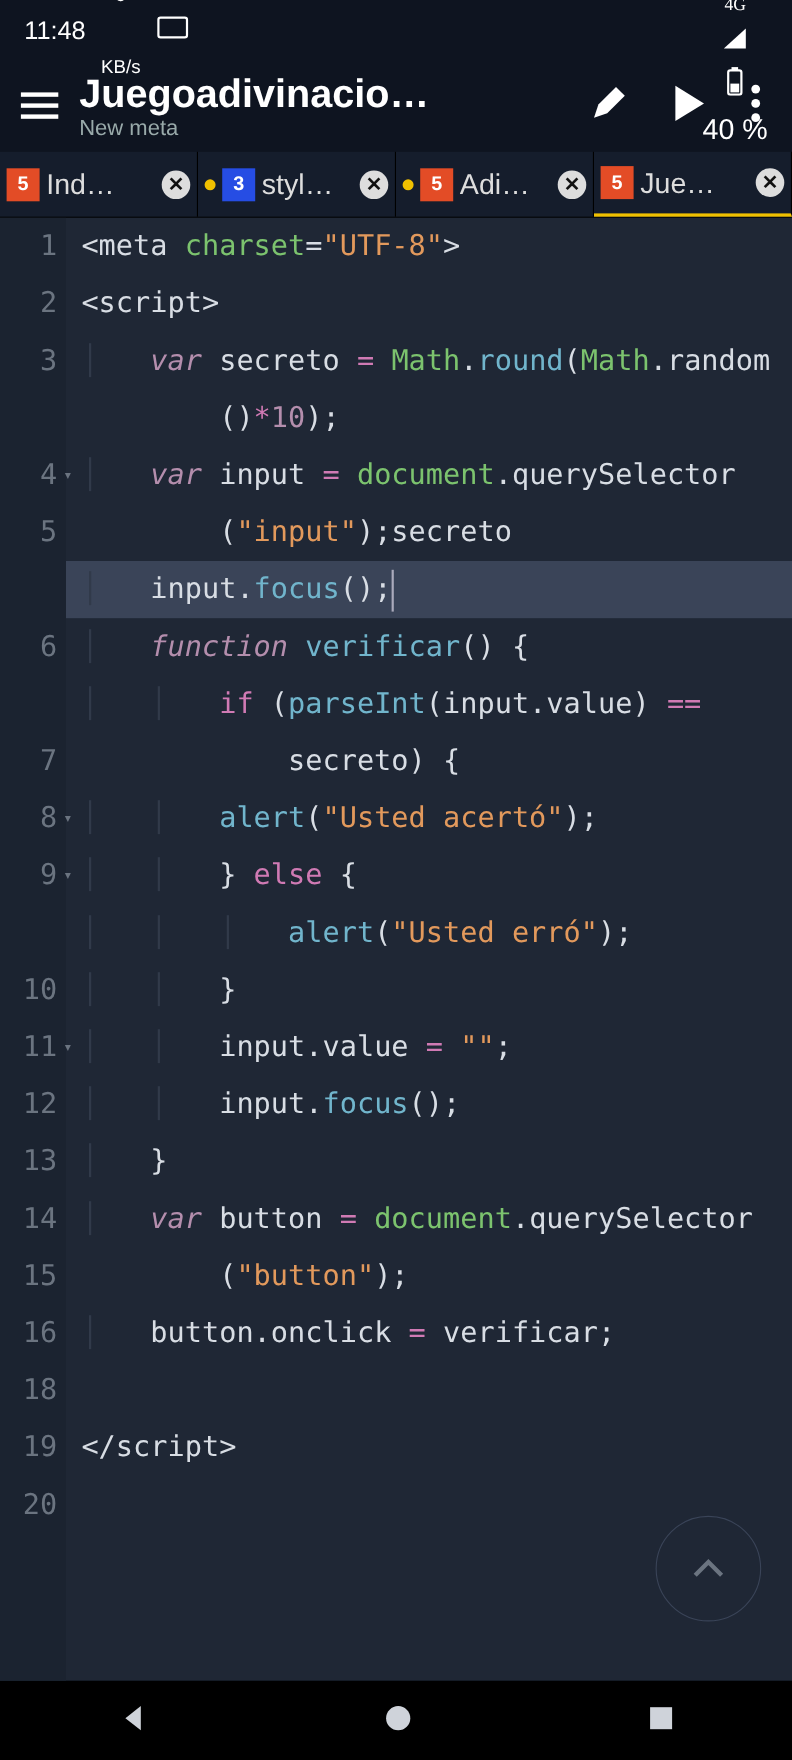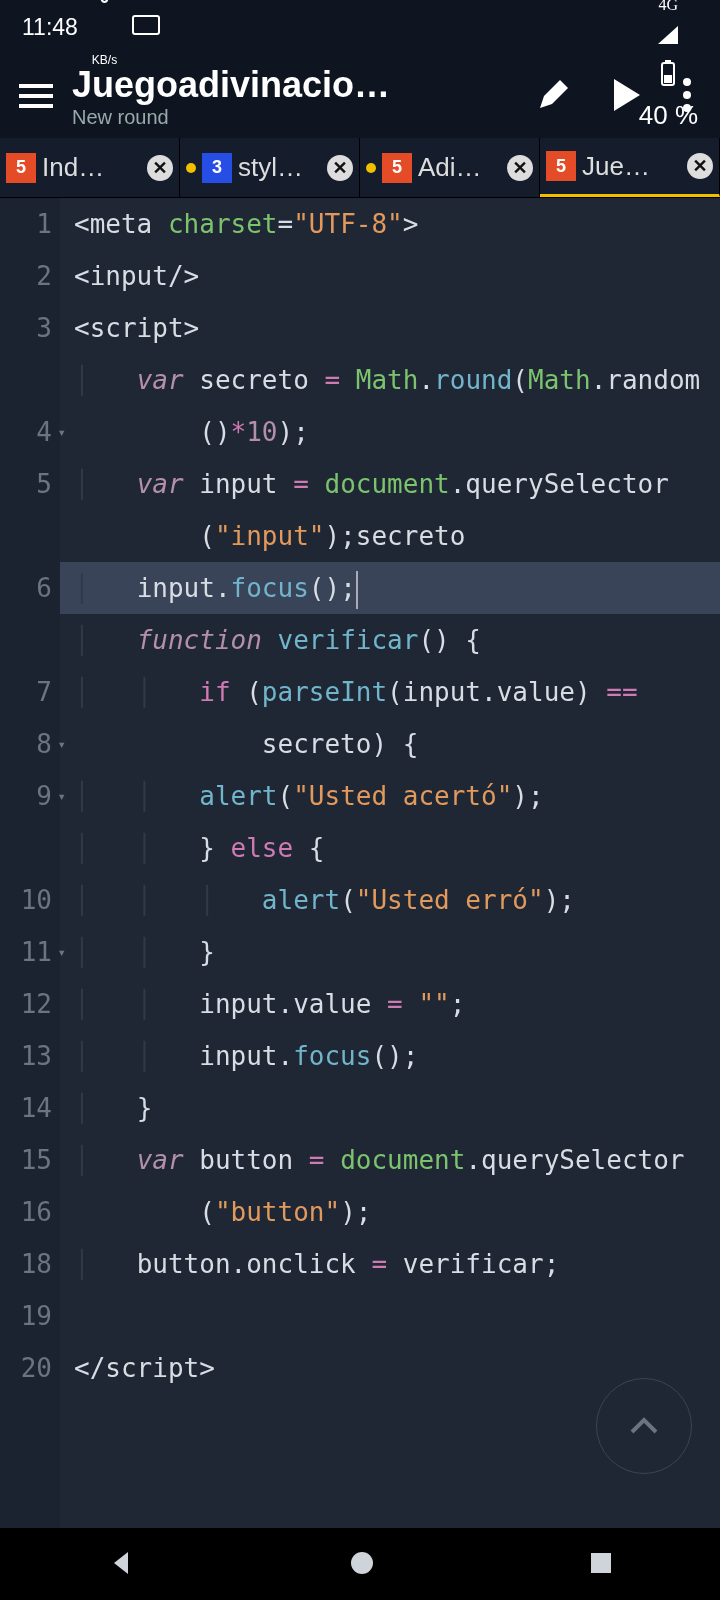--- a/index.html
+++ b/index.html
@@ -4,21 +4,21 @@
 <style>
   * { margin:0; padding:0; box-sizing:border-box; }
   html,body { width:720px; height:1600px; background:#0e1420; font-family:monospace; overflow:hidden; }
 
   
   .status-bar { height:54px; display:flex; align-items:center; justify-content:space-between; padding:0 22px; color:#fff; font-family:sans-serif; }
   .status-left { display:flex; align-items:center; gap:14px; }
   .status-time { font-size:23px; font-weight:500; }
   .status-kbs { display:flex; flex-direction:column; align-items:center; line-height:1; }
   .status-kbs .n0 { font-size:18px; font-weight:600; }
-  .status-kbs .kbs { font-size:12px;margin-top:48px; }
+  .status-kbs .kbs { font-size:17px;margin-top:48px; }
   .status-right { display:flex; align-items:center; gap:10px;flex-direction:column; }
   .status-battery { font-size:26px; font-weight:500; }
 
   
   .toolbar { height:84px; display:flex; align-items:center; padding:0 18px 0 8px; }
   .hamburger { width:56px; display:flex; flex-direction:column; gap:6px; align-items:center; justify-content:center; }
   .hamburger span { width:34px; height:4px; background:#fff; }
   .title-block { flex:1; margin-left:8px; overflow:hidden; }
   .title { color:#fff; font-size:36px; font-weight:700; font-family:sans-serif; white-space:nowrap; overflow:hidden; text-overflow:ellipsis; }
   .subtitle { color:#9aa; font-size:20px; font-family:sans-serif; }
@@ -96,21 +96,21 @@
 </div>
 
 <div class="toolbar">
   <div class="hamburger">
       <span></span>
       <span></span>
       <span></span>
     </div>
   <div class="title-block">
     <div class="title">Juegoadivinacio…</div>
-    <div class="subtitle">New round</div>
+    <div class="subtitle">New meta</div>
   </div>
   <div class="tool-icons">
     <span class="icon-pencil"><svg width="34" height="34" viewBox="0 0 34 34">
           <path d="M4 30 L8 18 L24 2 L32 10 L16 26 Z" fill="#fff"></path>
         </svg></span>
     <span class="icon-play"><svg width="32" height="36" viewBox="0 0 32 36">
           <path d="M4 2 L30 18 L4 34 Z" fill="#fff"></path>
         </svg></span>
     <span class="icon-more"><svg width="10" height="36" viewBox="0 0 10 36">
           <circle cx="5" cy="5" r="4" fill="#fff"></circle>
@@ -160,21 +160,21 @@
       <div class="ln fold">11</div>
       <div class="ln">12</div>
       <div class="ln">13</div>
       <div class="ln">14</div>
       <div class="ln">15</div>
       <div class="ln">16</div>
       <div class="ln">18</div>
       <div class="ln">19</div>
       <div class="ln">20</div>
     </div>
-  <div class="code" id="code"><div class="row"><span class="t-tag">&lt;meta</span> <span class="t-attr">charset</span><span class="t-tag">=</span><span class="t-str">"UTF-8"</span><span class="t-tag">&gt;</span></div><div class="row"><span class="t-tag">&lt;input/&gt;</span></div><div class="row"><span class="t-tag">&lt;script&gt;</span></div><div class="row wrap"><span class="guide">│   </span><span class="t-kw">var</span> secreto <span class="t-op">=</span> <span class="t-obj">Math</span>.<span class="t-fn">round</span>(<span class="t-obj">Math</span>.random
+  <div class="code" id="code"><div class="row"><span class="t-tag">&lt;meta</span> <span class="t-attr">charset</span><span class="t-tag">=</span><span class="t-str">"UTF-8"</span><span class="t-tag">&gt;</span></div><div class="row"><span class="t-tag">&lt;script&gt;</span></div><div class="row wrap"><span class="guide">│   </span><span class="t-kw">var</span> secreto <span class="t-op">=</span> <span class="t-obj">Math</span>.<span class="t-fn">round</span>(<span class="t-obj">Math</span>.random
         ()<span class="t-op">*</span><span class="t-num">10</span>);</div><div class="row wrap"><span class="guide">│   </span><span class="t-kw">var</span> input <span class="t-op">=</span> <span class="t-obj">document</span>.querySelector
         (<span class="t-str">"input"</span>);secreto</div><div class="row hl"><span class="guide">│   </span>input.<span class="t-fn">focus</span>();<span class="cursor"></span></div><div class="row"><span class="guide">│   </span><span class="t-kw">function</span> <span class="t-name">verificar</span>() {</div><div class="row wrap"><span class="guide">│   │   </span><span class="t-kw2">if</span> (<span class="t-fn">parseInt</span>(input.value) <span class="t-op">==</span>
             secreto) {</div><div class="row"><span class="guide">│   │   </span><span class="t-fn">alert</span>(<span class="t-str">"Usted acertó"</span>);</div><div class="row"><span class="guide">│   │   </span>} <span class="t-kw2">else</span> {</div><div class="row"><span class="guide">│   │   │   </span><span class="t-fn">alert</span>(<span class="t-str">"Usted erró"</span>);</div><div class="row"><span class="guide">│   │   </span>}</div><div class="row"><span class="guide">│   │   </span>input.value <span class="t-op">=</span> <span class="t-str">""</span>;</div><div class="row"><span class="guide">│   │   </span>input.<span class="t-fn">focus</span>();</div><div class="row"><span class="guide">│   </span>}</div><div class="row wrap"><span class="guide">│   </span><span class="t-kw">var</span> button <span class="t-op">=</span> <span class="t-obj">document</span>.querySelector
         (<span class="t-str">"button"</span>);</div><div class="row"><span class="guide">│   </span>button.onclick <span class="t-op">=</span> verificar;</div><div class="row"></div><div class="row"><span class="t-tag">&lt;/script&gt;</span></div></div>
 </div>
 
 <div class="scrollup">
   <svg width="36" height="36" viewBox="0 0 36 36">
       <path d="M6 24 L18 12 L30 24" fill="none" stroke="#6b7480" stroke-width="4"></path>
     </svg>

